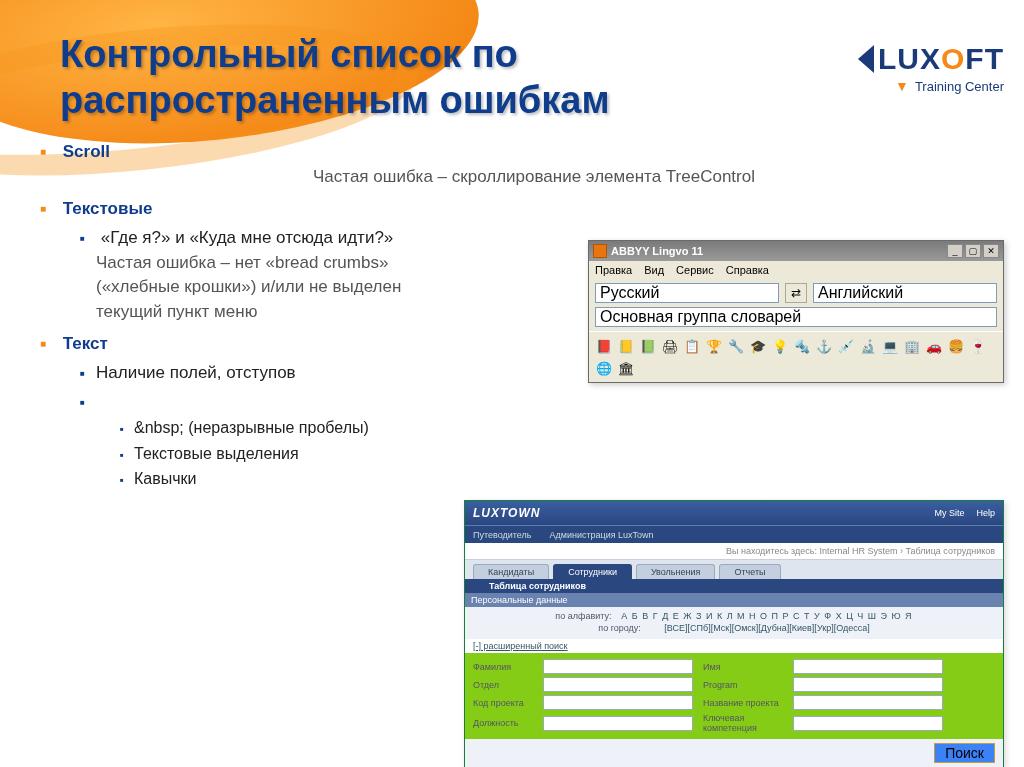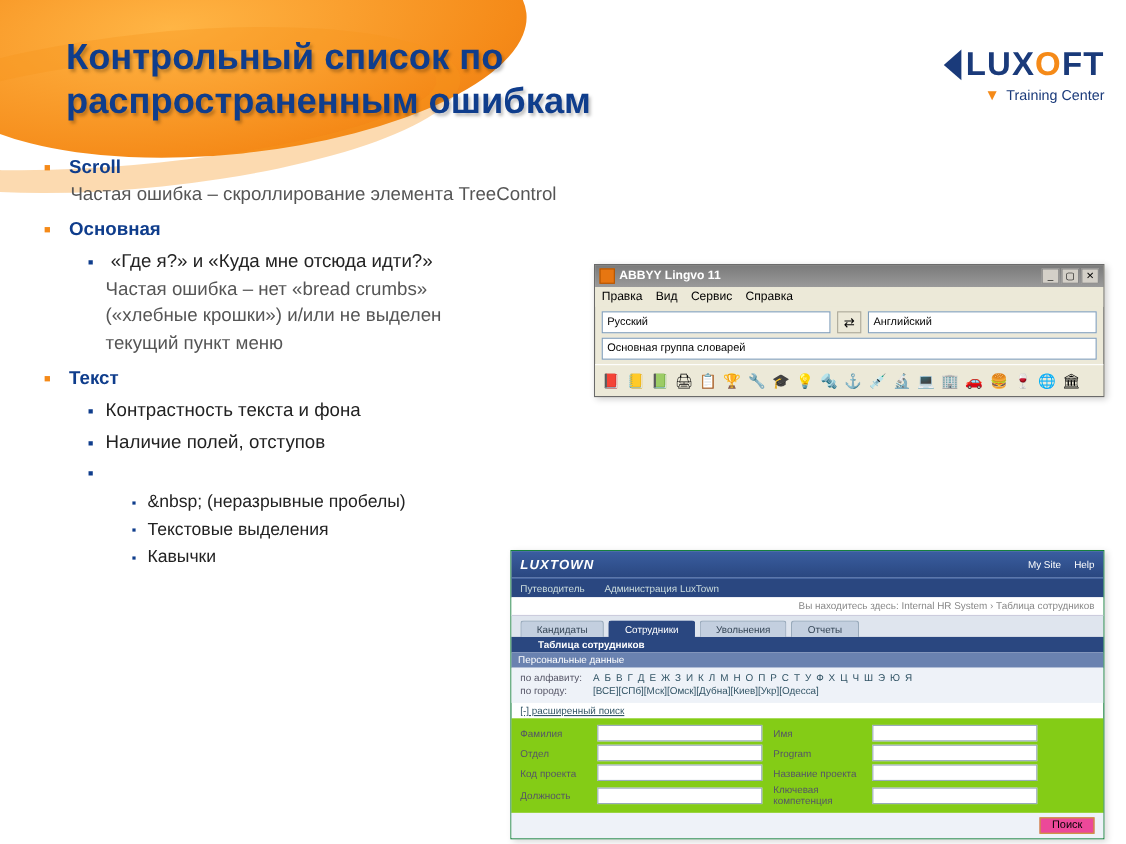--- a/index.html
+++ b/index.html
@@ -20,21 +20,21 @@
   }
   .logo-main { display: flex; align-items: center; justify-content: flex-end; margin-top: 24px; }
   .logo-chevron { width: 0; height: 0; border-top: 14px solid transparent; border-bottom: 14px solid transparent; border-right: 16px solid #1a3a7a; margin-right: 4px; }
   .logo-text { font-size: 30px; font-weight: bold; letter-spacing: 1px; color: #1a3a7a; }
   .logo-text .o { color: #f58a18; }
   .logo-sub { font-size: 13px; color: #1a3a7a; display: flex; align-items: center; justify-content: flex-end; gap: 6px; margin-top: 2px; }
   .logo-sub .chev { color: #f58a18; font-size: 14px; font-weight: bold; }
 
   .title {
     position: absolute; left: 60px; top: 32px;
-    font-size: 33px; font-weight: bold; color: #0f3d8c;
+    font-size: 38px; font-weight: bold; color: #0f3d8c;
     text-shadow: 2px 2px 3px rgba(0,0,0,.25);
     line-height: 1.2;
     max-width: 560px;
   }
   .content {
     position: absolute; left: 40px; top: 140px; right: 20px;
     font-size: 17px; color: #222; line-height: 1.45;
   }
   ul { list-style: none; }
   .l1 > li { margin-bottom: 8px; }
@@ -45,35 +45,35 @@
   .l2 > li { margin-bottom: 4px; }
   .l3 { margin-left: 40px; margin-top: 2px; font-size: 16px; }
   .l3 > li:before { content: "■"; color: #0f3d8c; font-size: 6px; display: inline-block; width: 14px; vertical-align: 2px; }
   .l3 > li { margin-bottom: 2px; }
   .sub { color: #555; margin-left: 40px; }
   .ital { font-style: italic; color: #555; margin-left: 40px; max-width: 880px; margin-top: 2px; }
 
   
   .abbyy {
     position: absolute; right: 20px; top: 240px;
-    width: 464px; border: 1px solid #6a6a6a; background: #ece9d8;
+    width: 416px; border: 1px solid #6a6a6a; background: #ece9d8;
     font-family: Tahoma, Arial, sans-serif; font-size: 11px;
     box-shadow: 2px 2px 6px rgba(0,0,0,.2);
   }
   .abbyy .titlebar {
     background: linear-gradient(#7a7a7a, #9a9a9a);
     color: #fff; height: 20px; display: flex; align-items: center; padding: 0 4px;
   }
   .abbyy .titlebar .icon { width: 14px; height: 14px; background: #e77611; margin-right: 4px; border: 1px solid #b35400; }
   .abbyy .titlebar .t { font-weight: bold; flex: 1; }
   .abbyy .wbtn { width: 16px; height: 14px; background: #d4d0c8; border: 1px solid #888; margin-left: 2px; text-align: center; color: #000; font-size: 9px; line-height: 12px; }
   .abbyy .menubar { display: flex; gap: 12px; padding: 3px 6px; background: #ece9d8; }
   .abbyy .langs { display: flex; align-items: center; gap: 6px; padding: 4px 6px; }
   .abbyy select, .abbyy .sel {
-    flex: 1; height: 20px; font-size: 10px; background: #fff; border: 1px solid #7f9db9;
+    flex: 1; height: 20px; font-size: 16px; background: #fff; border: 1px solid #7f9db9;
     padding: 0 4px; line-height: 18px;
   }
   .abbyy .swap { width: 22px; height: 20px; background: #ece9d8; border: 1px solid #aca899; text-align: center; line-height: 18px; font-size: 12px; }
   .abbyy .groups { padding: 0 6px 4px 6px; }
   .abbyy .toolbar {
     display: flex; gap: 0; padding: 3px 4px; background: #ece9d8; border-top: 1px solid #fff;
     flex-wrap: wrap;
   }
   .abbyy .tbtn {
     width: 22px; height: 22px; display: flex; align-items: center; justify-content: center;
@@ -91,29 +91,29 @@
   .luxtown .header .brand { font-weight: bold; font-style: italic; font-size: 12px; flex: 1; letter-spacing: 1px; }
   .luxtown .header .links { display: flex; gap: 12px; justify-content: space-between; }
   .luxtown .nav { background: #2a4780; height: 18px; display: flex; align-items: center; color: #cdd; padding: 0 8px; gap: 18px; border-top: 1px solid #5a7ab5; }
   .luxtown .bc { background: #fff; padding: 3px 8px; text-align: right; color: #888; border-bottom: 1px solid #ccd; }
   .luxtown .tabs { display: flex; background: #dfe5ee; padding: 4px 8px 0 8px; gap: 4px; text-align: center; }
   .luxtown .tab { background: #c3cfdf; border: 1px solid #9ab; border-bottom: none; padding: 2px 14px; border-radius: 3px 3px 0 0; color: #345; }
   .luxtown .tab.active { background: #2a4780; color: #fff; border-color: #2a4780; }
   .luxtown .panel-title { background: #2a4780; color: #fff; padding: 2px 24px; font-weight: bold; }
   .luxtown .panel-sub { background: #6a82b0; color: #fff; padding: 2px 6px; }
   .luxtown .filters { background: #eef2f8; padding: 4px 8px; color: #556; }
-  .luxtown .fr { display: flex; align-items: center; gap: 6px; margin-bottom: 2px; }
+  .luxtown .fr { display: flex; align-items: center; gap: 6px; margin-bottom: 2px; justify-content: center; }
   .luxtown .fr .lbl { width: 60px; color: #556; }
   .luxtown .expand { color: #356; padding: 2px 8px; }
   .luxtown .expand u { cursor: pointer; }
   .luxtown .form { background: #84cc16; padding: 6px 8px; display: grid; grid-template-columns: 60px 150px 80px 150px; gap: 3px 10px; align-items: center; }
   .luxtown .form .fl { color: #556; }
   .luxtown .form input { height: 15px; border: 1px solid #9ab; width: 100%; font-size: 9px; padding: 0 2px; }
   .luxtown .actions { background: #eef2f8; padding: 4px 8px; text-align: right; }
-  .luxtown .btn { background: #ec4899; border: 1px solid #c8a030; padding: 1px 10px; font-size: 10px; }
+  .luxtown .btn { background: #3b82f6; border: 1px solid #c8a030; padding: 1px 10px; font-size: 14px; }
 </style>
 </head>
 <body>
 
 <div class="swoosh">
   <div class="orange1"></div>
   <div class="orange2"></div>
 </div>
 
 <div class="logo">
@@ -126,37 +126,36 @@
       <span>Training Center</span>
     </div>
 </div>
 
 <h1 class="title">Контрольный список по распространенным ошибкам</h1>
 
 <div class="content">
   <ul class="l1">
     <li>
       <span class="hd">Scroll</span>
-      <div class="sub" style="margin-left:24px;">Частая ошибка – скроллирование элемента TreeControl</div>
+      <div class="sub" style="margin-left:24px;text-align:center;">Частая ошибка – скроллирование элемента TreeControl</div>
     </li>
     <li>
-      <span class="hd">Основная</span>
+      <span class="hd">Текстовые</span>
       <ul class="l2">
         <li>
           <span>«Где я?» и «Куда мне отсюда идти?»</span>
           <div style="margin-left:16px;color:#555;">Частая ошибка – нет «bread crumbs»</div>
           <div style="margin-left:16px;color:#555;">(«хлебные крошки») и/или не выделен</div>
           <div style="margin-left:16px;color:#555;">текущий пункт меню</div>
         </li>
       </ul>
     </li>
     <li>
       <span class="hd">Текст</span>
       <ul class="l2">
-        <li>Контрастность текста и фона</li>
         <li>Наличие полей, отступов</li>
         <li>
           <ul class="l3">
             <li>&amp;nbsp; (неразрывные пробелы)</li>
             <li>Текстовые выделения</li>
             <li>Кавычки</li>
           </ul>
         </li>
       </ul>
     </li>

